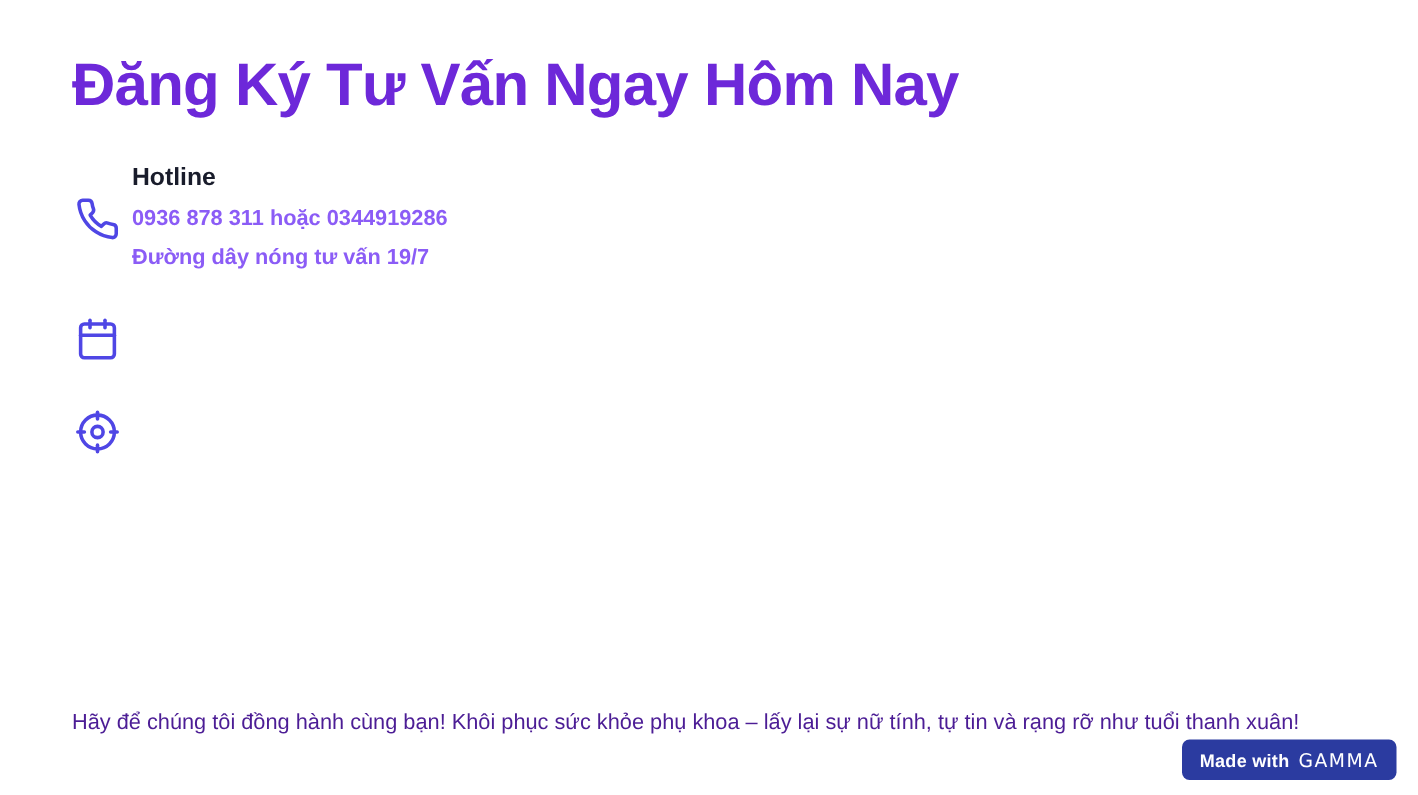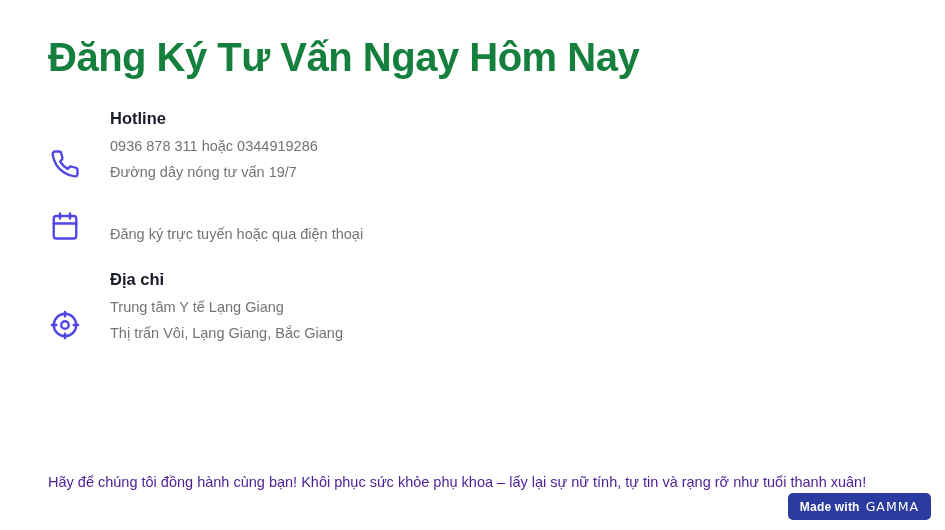--- a/index.html
+++ b/index.html
@@ -19,33 +19,33 @@
     position: relative;
     width: 945px;
     height: 530px;
     box-sizing: border-box;
     padding: 34px 48px 0 48px;
   }
   .page-title {
     font-size: 40px;
     font-weight: bold;
     letter-spacing: -0.5px;
-    color: #15803d;
+    color: #6d28d9;
     margin: 0 0 28px 0;
     line-height: 1.15;
   }
   .contact-list {
     display: flex;
     flex-direction: column;
     gap: 26px;
   }
   .contact-item {
     display: flex;
-    align-items: flex-end;
-    gap: 28px;
+    align-items: center;
+    gap: 6px;
   }
   .contact-icon {
     flex: 0 0 auto;
     width: 34px;
     height: 34px;
     display: flex;
     align-items: center;
     justify-content: center;
     margin-top: 2px;
   }
@@ -56,22 +56,23 @@
     padding-top: 1px;
   }
   .contact-heading {
     font-size: 16.5px;
     font-weight: bold;
     color: #191c2b;
     line-height: 1.2;
   }
   .contact-line {
     font-size: 14.5px;
-    color: #737373;
+    color: #8b5cf6;
     line-height: 1.25;
+    font-weight: bold;
   }
   .footer-note {
     position: absolute;
     left: 48px;
     bottom: 38px;
     font-size: 14.5px;
     color: #4c1d95;
     line-height: 1.3;
   }
   .gamma-badge {
@@ -123,40 +124,34 @@
     <div class="contact-item">
       <span class="contact-icon">
         <svg width="30" height="30" viewBox="0 0 24 24" fill="none" stroke="#4f46e5" stroke-width="1.9" stroke-linecap="round" stroke-linejoin="round">
           <rect x="3" y="4" width="18" height="18" rx="2" ry="2"></rect>
           <line x1="16" y1="2" x2="16" y2="6"></line>
           <line x1="8" y1="2" x2="8" y2="6"></line>
           <line x1="3" y1="10" x2="21" y2="10"></line>
         </svg>
       </span>
       <div class="contact-body">
-        <div class="contact-line">Đăng ký trực tuyến hoặc qua điện thoại</div>
       </div>
     </div>
 
     <div class="contact-item">
       <span class="contact-icon">
         <svg width="30" height="30" viewBox="0 0 24 24" fill="none" stroke="#4f46e5" stroke-width="1.9" stroke-linecap="round" stroke-linejoin="round">
           <circle cx="12" cy="12" r="9"></circle>
           <circle cx="12" cy="12" r="3"></circle>
           <line x1="12" y1="1.5" x2="12" y2="5"></line>
           <line x1="12" y1="19" x2="12" y2="22.5"></line>
           <line x1="1.5" y1="12" x2="5" y2="12"></line>
           <line x1="19" y1="12" x2="22.5" y2="12"></line>
         </svg>
       </span>
-      <div class="contact-body">
-        <div class="contact-heading">Địa chỉ</div>
-        <div class="contact-line">Trung tâm Y tế Lạng Giang</div>
-        <div class="contact-line">Thị trấn Vôi, Lạng Giang, Bắc Giang</div>
-      </div>
     </div>
 
   </div>
 
   <div class="footer-note">Hãy để chúng tôi đồng hành cùng bạn! Khôi phục sức khỏe phụ khoa – lấy lại sự nữ tính, tự tin và rạng rỡ như tuổi thanh xuân!</div>
 
   <div class="gamma-badge">
     <span>Made with</span>
     <span class="wordmark">GAMMA</span>
   </div>

